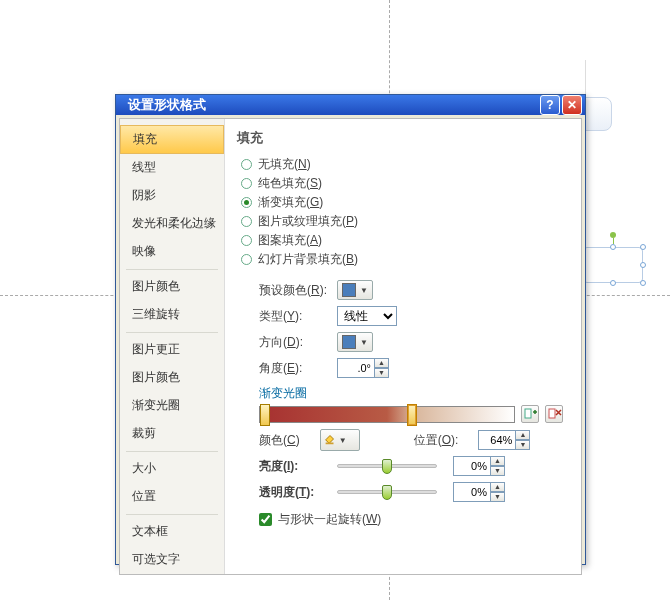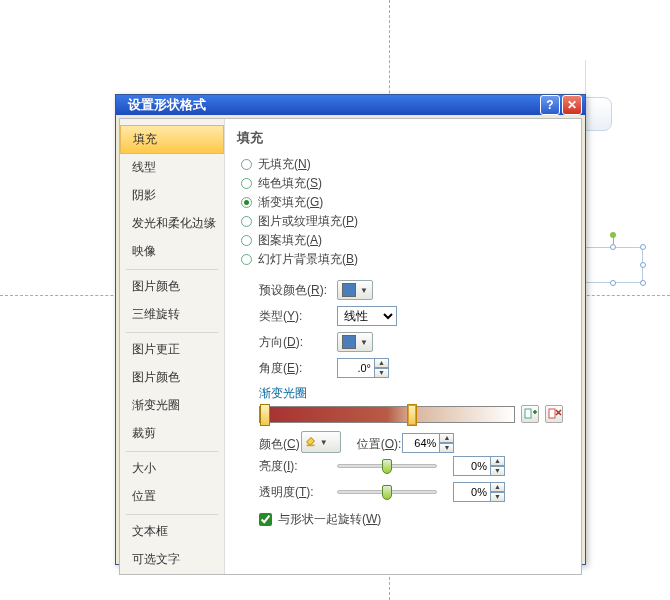--- a/index.html
+++ b/index.html
@@ -71,29 +71,29 @@
   .grad-track { margin-left: 22px; display: flex; align-items: center; gap: 6px; margin-bottom: 4px; }
   .gbar { position: relative; width: 256px; height: 17px; border: 1px solid #888;
           background: linear-gradient(to right,#a63030 0%,#b85b45 50%,#d8b59a 60%,#ffffff 100%); }
   .gstop { position: absolute; top: -3px; width: 10px; height: 22px; border:1px solid #a67c00;
            background: linear-gradient(#fff3c0,#f0c850); margin-left:-5px; cursor:pointer; }
   .gstop.sel { border-color:#c08000; box-shadow: 0 0 0 1px #e0a030 inset; }
   .gicon { width: 18px; height: 18px; border: 1px solid #aaa; background: linear-gradient(#fdfdfd,#e6e6e0);
            display:flex; align-items:center; justify-content:center; font-size:11px; cursor:pointer; border-radius:2px; }
   .gicon.add { color:#2a7a2a;} .gicon.del { color:#b03020;}
 
-  .row2 { margin-left: 22px; display: flex; align-items: flex-end; height: 26px; gap: 1px; }
+  .row2 { margin-left: 22px; display: flex; align-items: center; height: 26px; gap: 20px; }
   .row2 label { }
   .row2 .gap { width: 14px; }
 
   .bucket-btn { height: 22px; width: 40px; }
   .bucket-icon svg { width:14px; height:14px; }
 
   .slider-row { margin-left: 22px; display: flex; align-items: center; height: 26px; }
-  .slider-row label { width: 78px; }
+  .slider-row label { width: 78px; font-weight: bold; }
   .strack { position:relative; width: 100px; height: 4px; background:#ddd; border:1px solid #bbb; border-radius:2px; margin-right: 16px;}
   .sthumb { position:absolute; top:-6px; width: 10px; height: 15px; background: linear-gradient(#dff0d0,#9acd32); border:1px solid #5a8a2a;
             border-radius:2px 2px 5px 5px; margin-left:-5px; cursor:pointer;}
 
   .cb-row { margin-left: 22px; display:flex; align-items:center; margin-top:6px; }
   .cb-row input { margin-right: 6px; accent-color:#2a8a2a; }
 </style>
 </head>
 <body>
 

